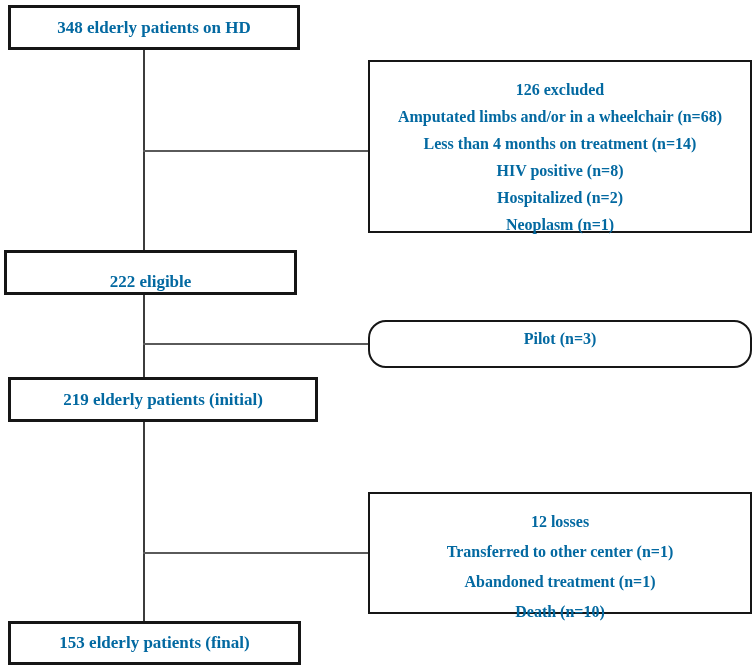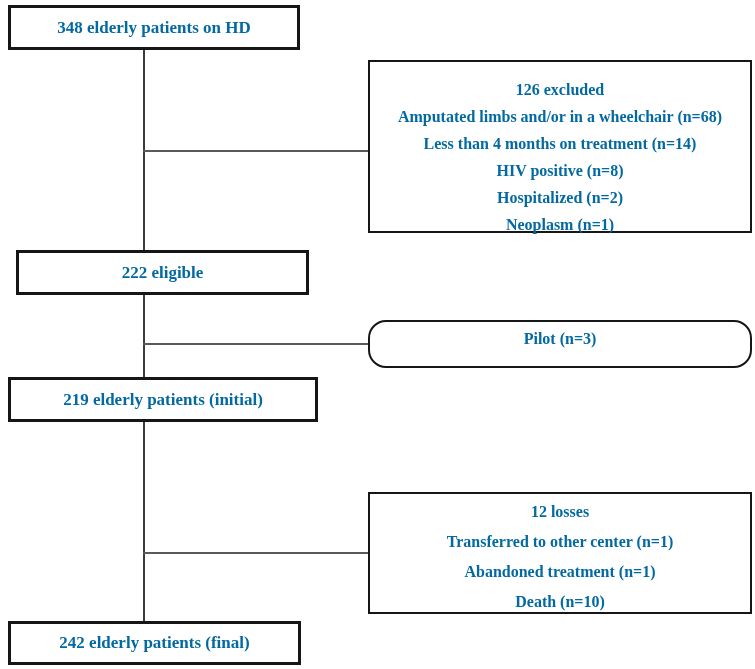--- a/index.html
+++ b/index.html
@@ -36,37 +36,37 @@
     font-size: 16px;
   }
   .detail-line {
     width: 100%;
     text-align: center;
     white-space: nowrap;
   }
   .excluded-box .detail-line { line-height: 27px; }
   .excluded-box { padding-top: 14px; }
   .losses-box .detail-line { line-height: 30px; }
-  .losses-box { padding-top: 3px; }
+  .losses-box { padding-top: 13px; }
   .pilot-box { padding-top: 7px; border-radius: 18px; }
   .pilot-box .detail-line { line-height: 20px; }
   .vline {
     position: absolute;
     width: 2px;
     background: #3c3c3c;
   }
   .hline {
     position: absolute;
     height: 2px;
     background: #5a5a5a;
   }
   
   #node-enrolled   { left: 8px;   top: 5px;   width: 292px; height: 45px; }
   #node-excluded   { left: 368px; top: 60px;  width: 384px; height: 173px; }
-  #node-eligible   { left: 16px;   top: 250px; width: 293px; height: 45px; }
+  #node-eligible   { left: 4px;   top: 250px; width: 293px; height: 45px; align-items: flex-end; }
   #node-pilot      { left: 368px; top: 320px; width: 384px; height: 48px; }
   #node-initial    { left: 8px;   top: 377px; width: 310px; height: 45px; }
   #node-losses     { left: 368px; top: 492px; width: 384px; height: 122px; }
   #node-final      { left: 8px;   top: 621px; width: 293px; height: 44px; }
   #vseg-1 { left: 143px; top: 50px;  height: 200px; }
   #vseg-2 { left: 143px; top: 295px; height: 82px; }
   #vseg-3 { left: 143px; top: 422px; height: 199px; }
   #hbranch-excluded { left: 143px; top: 150px; width: 225px; }
   #hbranch-pilot    { left: 143px; top: 343px; width: 225px; }
   #hbranch-losses   { left: 143px; top: 552px; width: 225px; }
@@ -89,21 +89,21 @@
 
   <div class="box main-box" id="node-eligible">
     <span>222 eligible</span>
   </div>
 
   <div class="box main-box" id="node-initial">
     <span>219 elderly patients (initial)</span>
   </div>
 
   <div class="box main-box" id="node-final">
-    <span>242 elderly patients (final)</span>
+    <span>153 elderly patients (final)</span>
   </div>
 
   <div class="box detail-box excluded-box" id="node-excluded">
     <div class="detail-line">126 excluded</div>
     <div class="detail-line">Amputated limbs and/or in a wheelchair (n=68)</div>
     <div class="detail-line">Less than 4 months on treatment (n=14)</div>
     <div class="detail-line">HIV positive (n=8)</div>
     <div class="detail-line">Hospitalized (n=2)</div>
     <div class="detail-line">Neoplasm (n=1)</div>
   </div>

